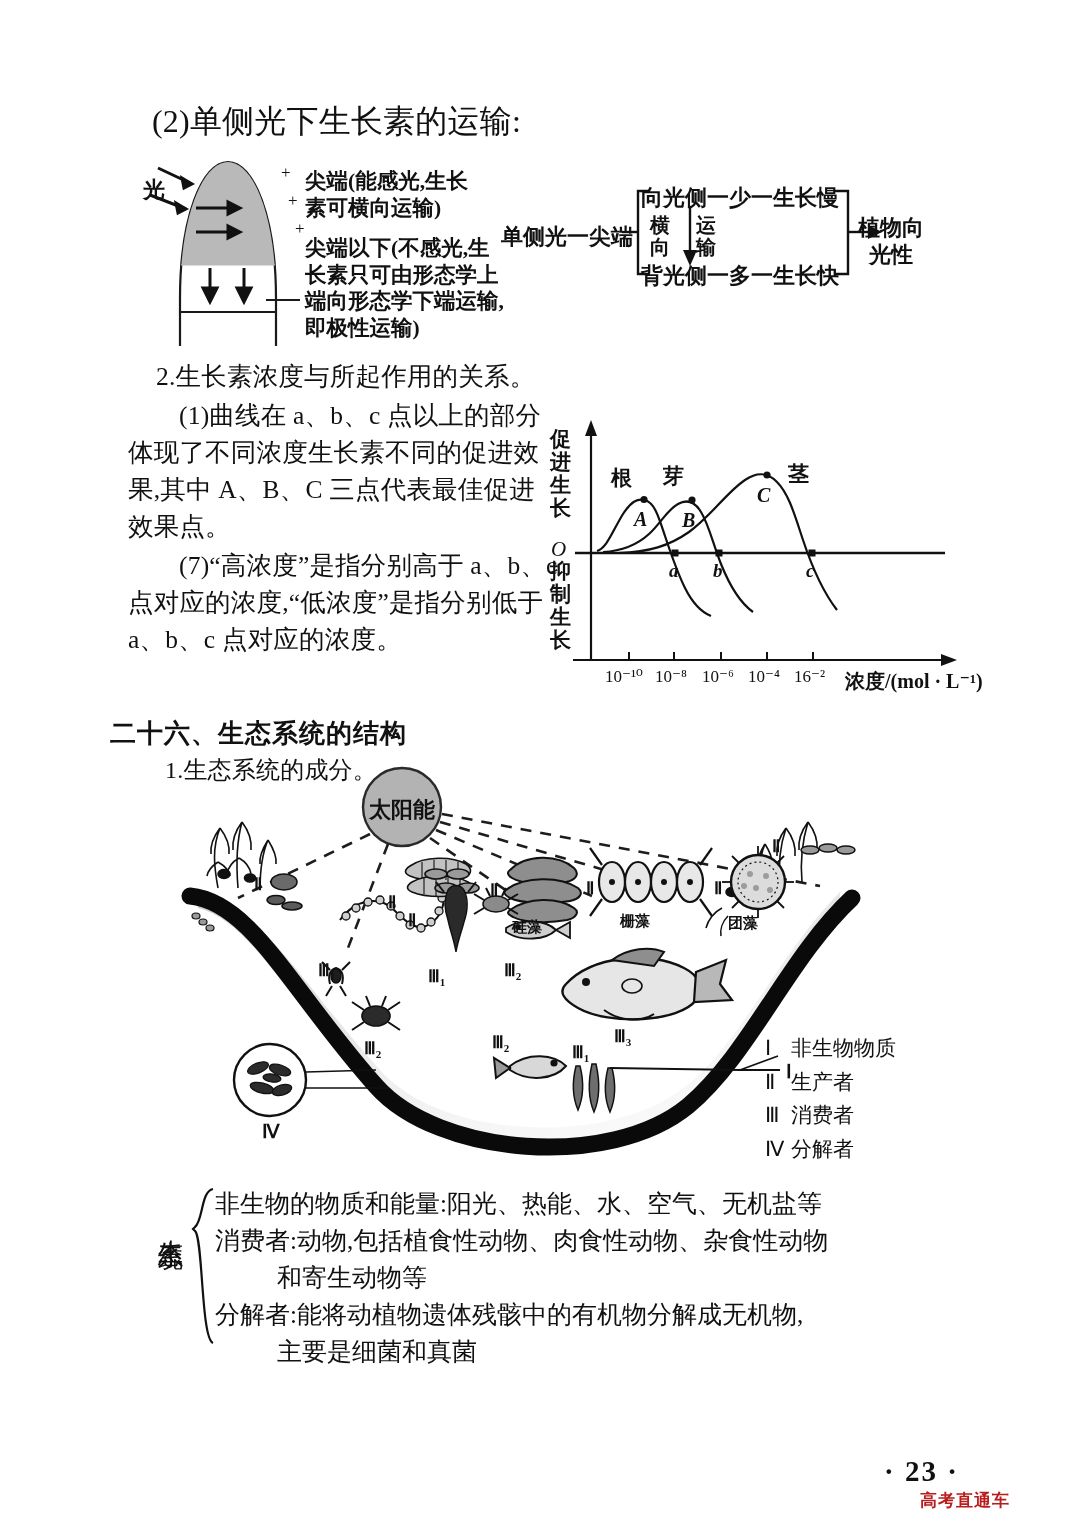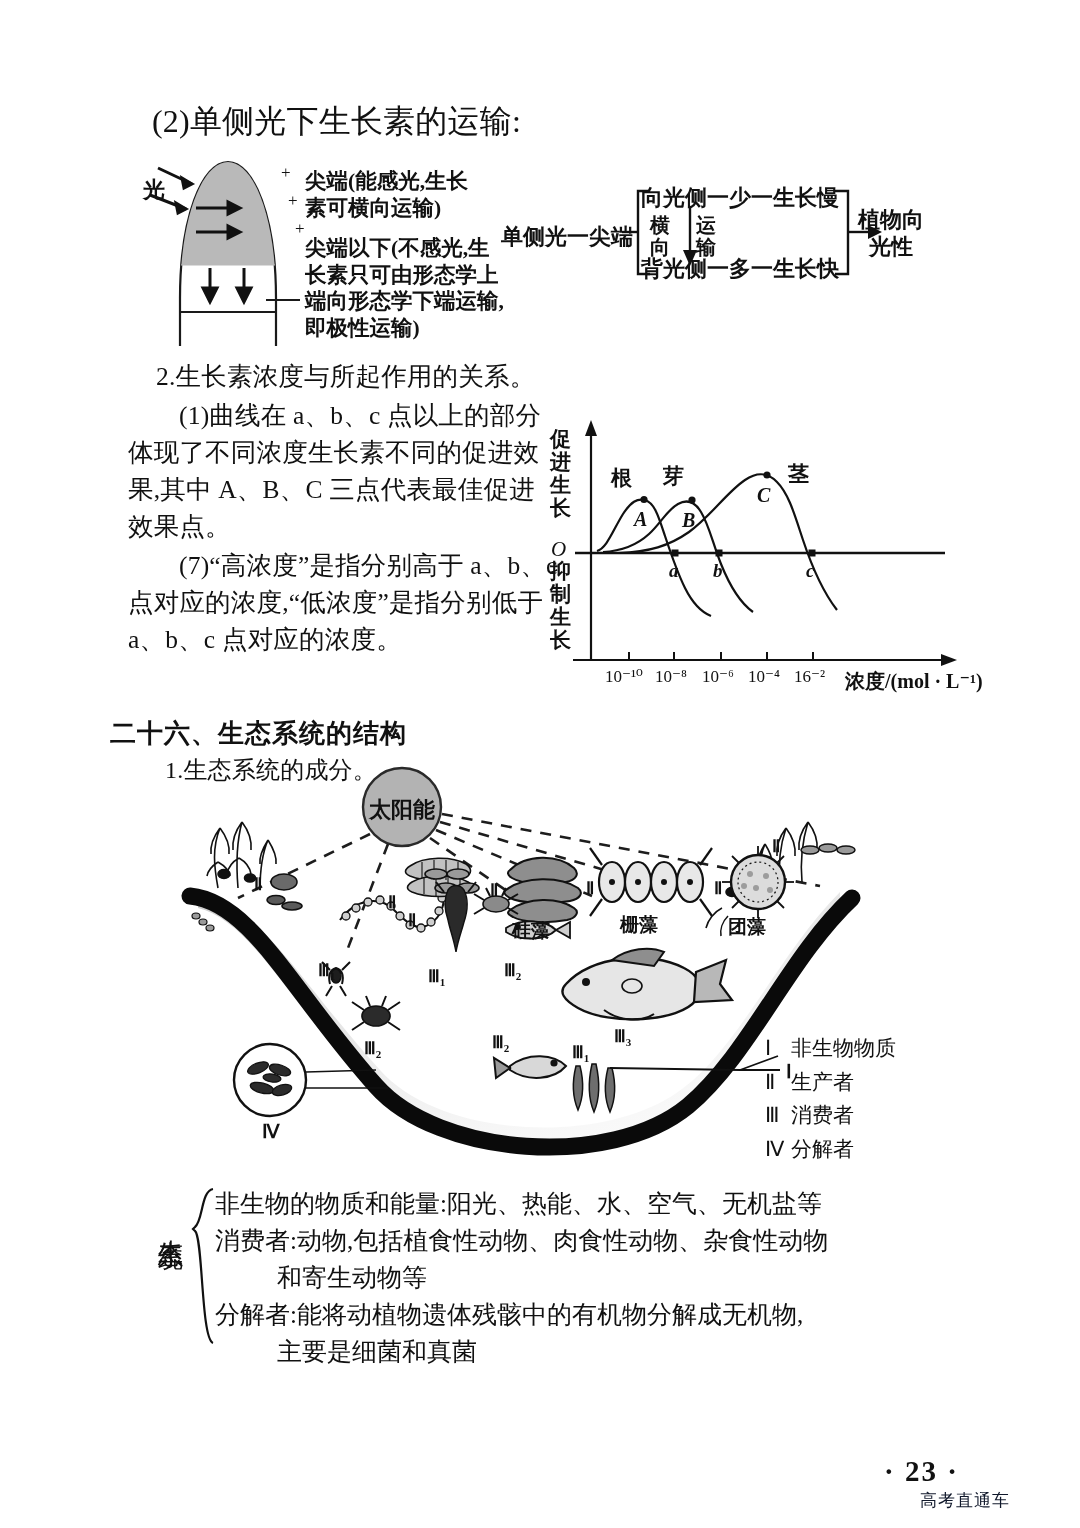--- a/index.html
+++ b/index.html
@@ -36,62 +36,62 @@
   #lbl-guang{position:absolute;left:143px;top:175px;font-size:22px;font-weight:bold;}
   .fig-note{position:absolute;font-size:21.5px;line-height:26.5px;font-weight:bold;}
   #note-tip{left:305px;top:168px;}
   #note-below{left:305px;top:235px;}
 
   
   #flow{position:absolute;left:498px;top:170px;width:470px;height:135px;}
   .flow-t{position:absolute;font-size:22px;font-weight:bold;white-space:nowrap;}
   #fl-left{left:3px;top:52px;}
   #fl-top{left:143px;top:13px;}
-  #fl-bot{left:143px;top:84px;}
+  #fl-bot{left:143px;top:91px;}
   #fl-h1{left:152px;top:42px;font-size:20px;}
   #fl-h2{left:152px;top:64px;font-size:20px;}
   #fl-v1{left:198px;top:42px;font-size:20px;}
   #fl-v2{left:198px;top:64px;font-size:20px;}
-  #fl-right{left:360px;top:36px;text-align:center;line-height:27px;}
+  #fl-right{left:360px;top:44px;text-align:center;line-height:27px;}
 
   
   #chart{position:absolute;left:545px;top:412px;width:435px;height:300px;}
   .ch-lbl{position:absolute;font-size:21px;font-weight:bold;}
   .ch-ax{position:absolute;font-size:17px;}
   #ylab-up{left:5px;top:16px;width:22px;line-height:23px;}
   #ylab-dn{left:5px;top:148px;width:22px;line-height:23px;}
   #o-lbl{left:6px;top:125px;font-size:21px;font-style:italic;font-weight:normal;}
   #xlab{left:300px;top:256px;font-size:20px;font-weight:bold;white-space:nowrap;}
 
   
   #h26{position:absolute;left:110px;top:716px;font-size:26px;font-weight:bold;letter-spacing:1px;}
   #h26-1{position:absolute;left:165px;top:752px;font-size:24px;}
 
   
   #pond{position:absolute;left:180px;top:770px;width:720px;height:410px;}
   .rn{position:absolute;font-size:17px;font-weight:bold;font-family:"Liberation Serif",serif;}
   .rn sub{font-size:11px;}
-  .alga-lbl{position:absolute;font-size:19px;font-weight:bold;}
+  .alga-lbl{position:absolute;font-size:15px;font-weight:bold;}
   #legend{position:absolute;left:765px;top:1032px;font-size:21px;line-height:33.5px;}
   #legend div{white-space:nowrap;}
   #legend .num{display:inline-block;width:26px;font-family:"Liberation Serif",serif;}
 
   
   #brace-block{position:absolute;left:155px;top:1185px;width:730px;height:165px;}
   #brace-label{
     position:absolute;left:0;top:18px;width:24px;
     font-size:25px;line-height:31px;text-align:center;
   }
   #brace-lines{position:absolute;left:60px;top:0;width:670px;}
   #brace-lines .ln{font-size:25px;line-height:37px;white-space:nowrap;}
   #brace-lines .ln.cont{padding-left:62px;}
 
   
   #pagenum{position:absolute;left:884px;top:1455px;font-size:29px;font-weight:bold;letter-spacing:2px;}
-  #watermark{position:absolute;left:920px;top:1489px;font-size:17px;color:#0f172a;letter-spacing:1px;}
+  #watermark{position:absolute;left:920px;top:1489px;font-size:17px;color:#b91c1c;letter-spacing:1px;font-weight:bold;}
 
   svg{display:block;overflow:visible;}
 </style>
 </head>
 <body>
 
 <div class="page">
 
   <div id="t-2-title" class="para">(2)单侧光下生长素的运输:</div>
 

